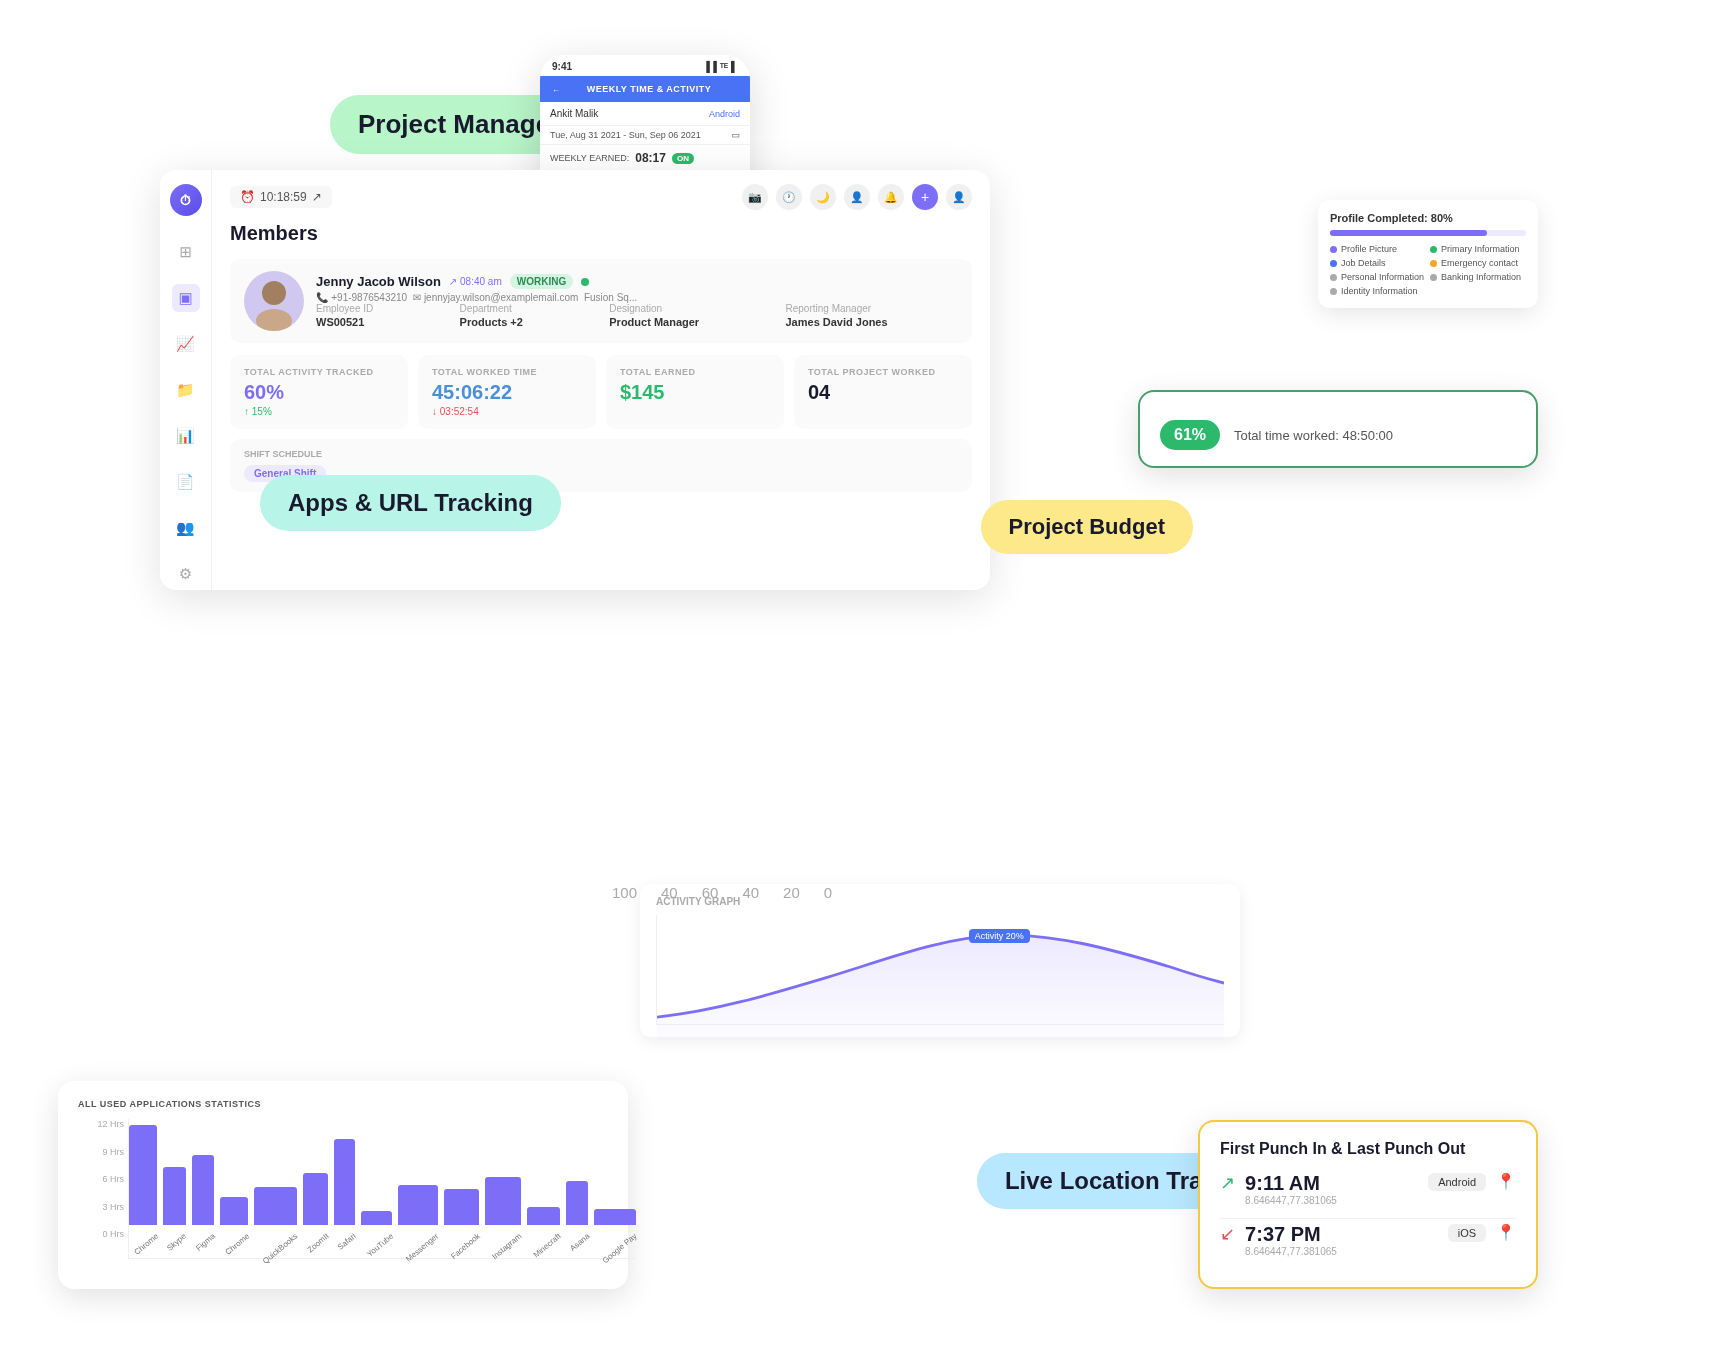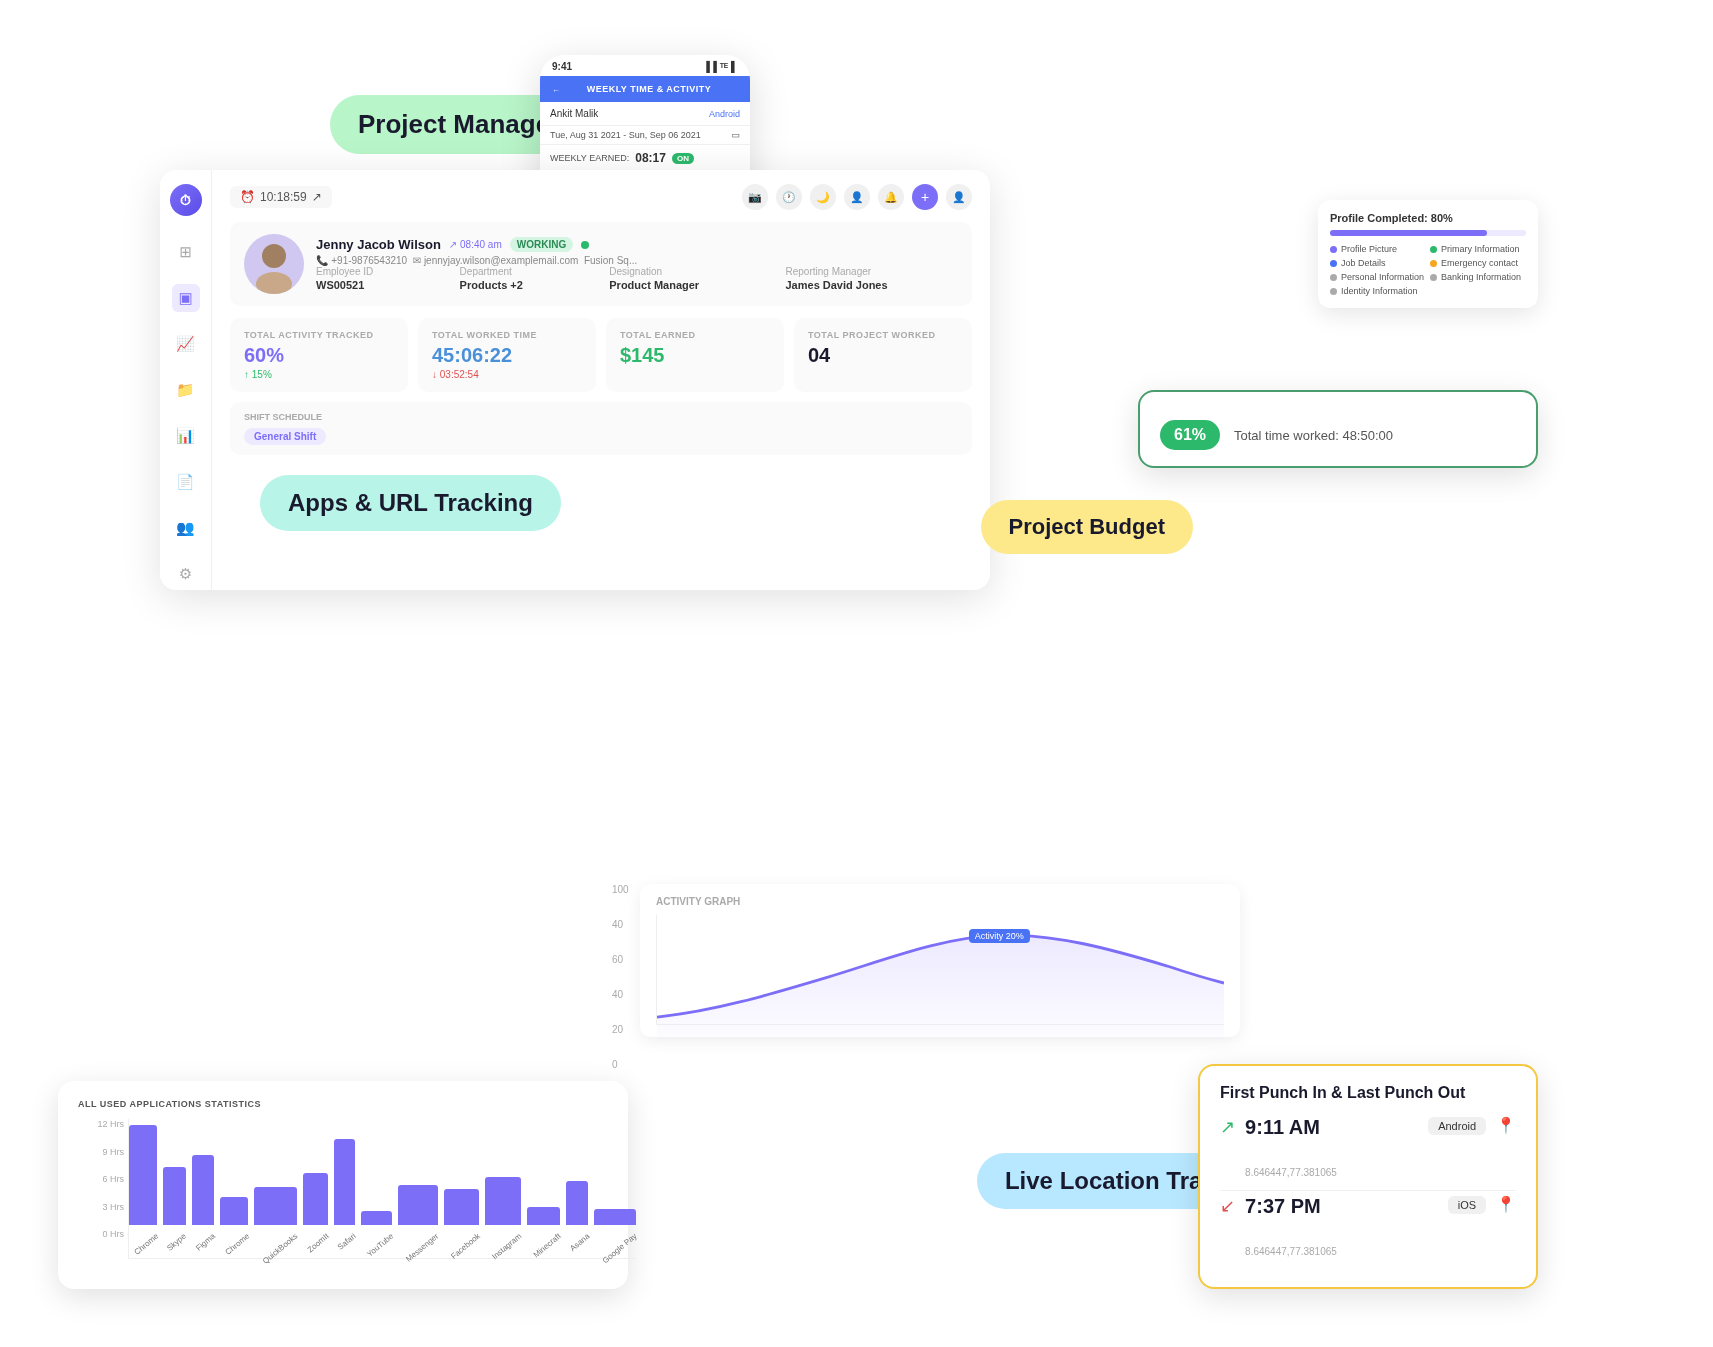--- a/index.html
+++ b/index.html
@@ -378,21 +378,21 @@
     }
 
     .location-title { font-size: 16px; font-weight: 700; color: #1a1a2e; margin-bottom: 14px; }
 
     .punch-row {
       display: flex; align-items: flex-start; gap: 10px;
       margin-bottom: 12px;
     }
     .punch-icon { font-size: 18px; }
     .punch-time { font-size: 20px; font-weight: 700; color: #1a1a2e; }
-    .punch-coords { font-size: 10px; color: #aaa; margin-top: 28px; }
+    .punch-coords { font-size: 10px; color: #aaa; }
     .punch-tag {
       margin-left: auto;
       background: #f0f0f0;
       font-size: 11px; color: #333;
       padding: 3px 10px; border-radius: 6px;
     }
     .location-pin { font-size: 16px; margin-left: 6px; color: #e05151; }
 
     
     .activity-graph {
@@ -410,23 +410,23 @@
     .activity-chart {
       position: relative;
       height: 110px;
       border-left: 1px solid #eee;
       border-bottom: 1px solid #eee;
     }
 
     .activity-y {
       position: absolute;
       left: -28px; top: 0; bottom: 0;
-      display: flex; flex-direction: column;
+      display: flex; 
       justify-content: space-between;
-      font-size: 10px; color: #aaa; gap: 24px;
+      font-size: 15px; color: #aaa; gap: 24px;
     }
 
     .activity-curve {
       position: absolute;
       top: 0; left: 0; right: 0; bottom: 0;
     }
 
     .activity-tooltip {
       position: absolute;
       background: #4a72f5; color: white;
@@ -521,20 +521,21 @@
         <div class="icon-btn">📷</div>
         <div class="icon-btn">🕐</div>
         <div class="icon-btn">🌙</div>
         <div class="icon-btn">👤</div>
         <div class="icon-btn">🔔</div>
         <div class="icon-btn plus">+</div>
         <div class="icon-btn">👤</div>
       </div>
     </div>
 
+    <div class="members-title">Members</div>
 
     <div class="member-row">
       <div class="member-avatar">
         <svg viewBox="0 0 60 60">
             <circle cx="30" cy="22" r="12" fill="#a08060"></circle>
             <ellipse cx="30" cy="50" rx="18" ry="12" fill="#c8a888"></ellipse>
           </svg>
       </div>
       <div class="member-info">
         <div style="display:flex;align-items:center;gap:8px;margin-bottom:3px">

